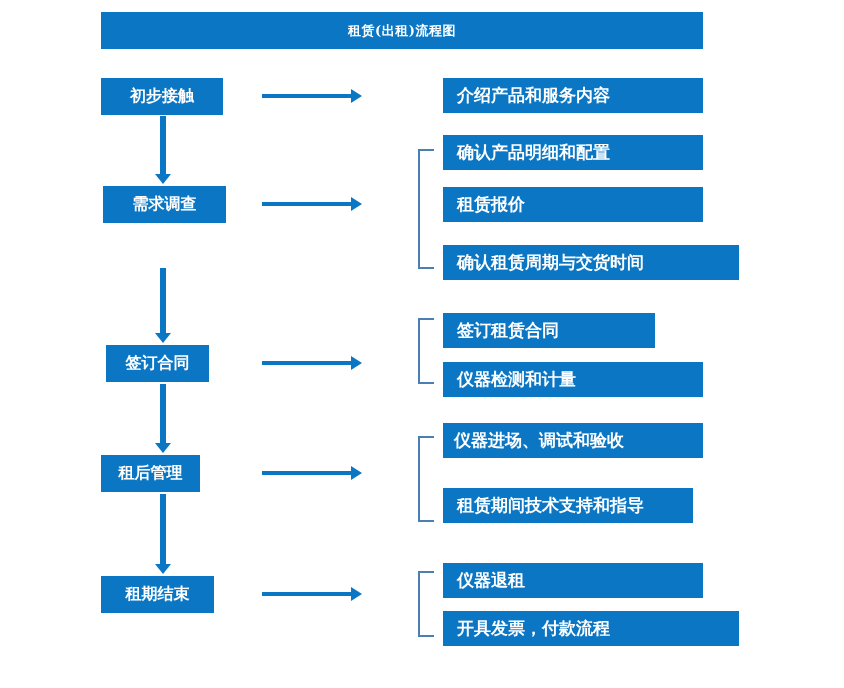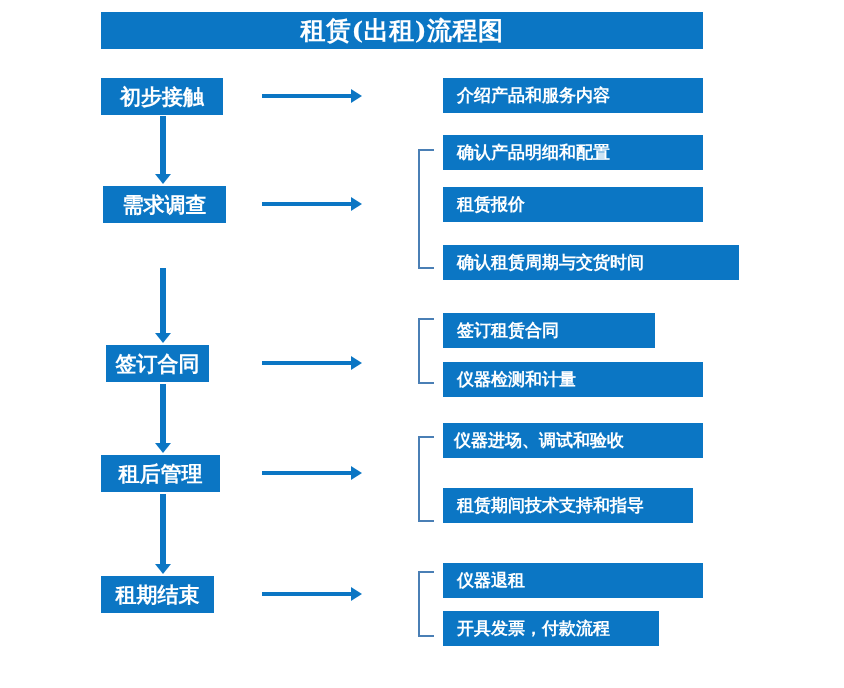--- a/index.html
+++ b/index.html
@@ -26,40 +26,40 @@
     position: absolute;
     left: 101px;
     top: 12px;
     width: 602px;
     height: 37px;
     background: #0b76c4;
     color: #ffffff;
     display: flex;
     align-items: center;
     justify-content: center;
-    font-size: 25px;
+    font-size: 13px;
     font-weight: bold;
     letter-spacing: 0.5px;
     white-space: nowrap;
   }
 
   
   .box {
     position: absolute;
     background: #0b76c4;
     color: #ffffff;
     font-weight: bold;
     display: flex;
     align-items: center;
     white-space: nowrap;
     box-sizing: border-box;
   }
   .stage-box {
     justify-content: center;
-    font-size: 21px;
+    font-size: 16px;
     height: 37px;
   }
   .detail-box {
     justify-content: flex-start;
     padding-left: 14px;
     font-size: 17px;
     height: 35px;
   }
 
   
@@ -120,21 +120,21 @@
 <div id="canvas">
 
   <div class="title-bar">租赁(出租)流程图</div>
 
   <div class="box stage-box" style="left:101px; top:78px; width:122px;">初步接触</div>
 
   <div class="box stage-box" style="left:103px; top:186px; width:123px;">需求调查</div>
 
   <div class="box stage-box" style="left:106px; top:345px; width:103px;">签订合同</div>
 
-  <div class="box stage-box" style="left:101px; top:455px; width:119px;">租后管理</div>
+  <div class="box stage-box" style="left:101px; top:455px; width:99px;">租后管理</div>
 
   <div class="box stage-box" style="left:101px; top:576px; width:113px;">租期结束</div>
 
   <div class="v-arrow" style="left:155px; top:116px; height:68px;">
     <div class="shaft" style="height:58px;"></div>
     <div class="head" style="top:58px;"></div>
   </div>
 
   <div class="v-arrow" style="left:155px; top:268px; height:75px;">
     <div class="shaft" style="height:65px;"></div>
@@ -195,15 +195,15 @@
   <div class="box detail-box" style="left:443px; top:313px; width:212px;">签订租赁合同</div>
 
   <div class="box detail-box" style="left:443px; top:362px; width:260px;">仪器检测和计量</div>
 
   <div class="box detail-box" style="left:443px; top:423px; width:260px;padding-left:11px;">仪器进场、调试和验收</div>
 
   <div class="box detail-box" style="left:443px; top:488px; width:250px;">租赁期间技术支持和指导</div>
 
   <div class="box detail-box" style="left:443px; top:563px; width:260px;">仪器退租</div>
 
-  <div class="box detail-box" style="left:443px; top:611px; width:216px;">开具发票，付款流程</div>
+  <div class="box detail-box" style="left:443px; top:611px; width:296px;">开具发票，付款流程</div>
 
 </div>
 
 </body></html>

